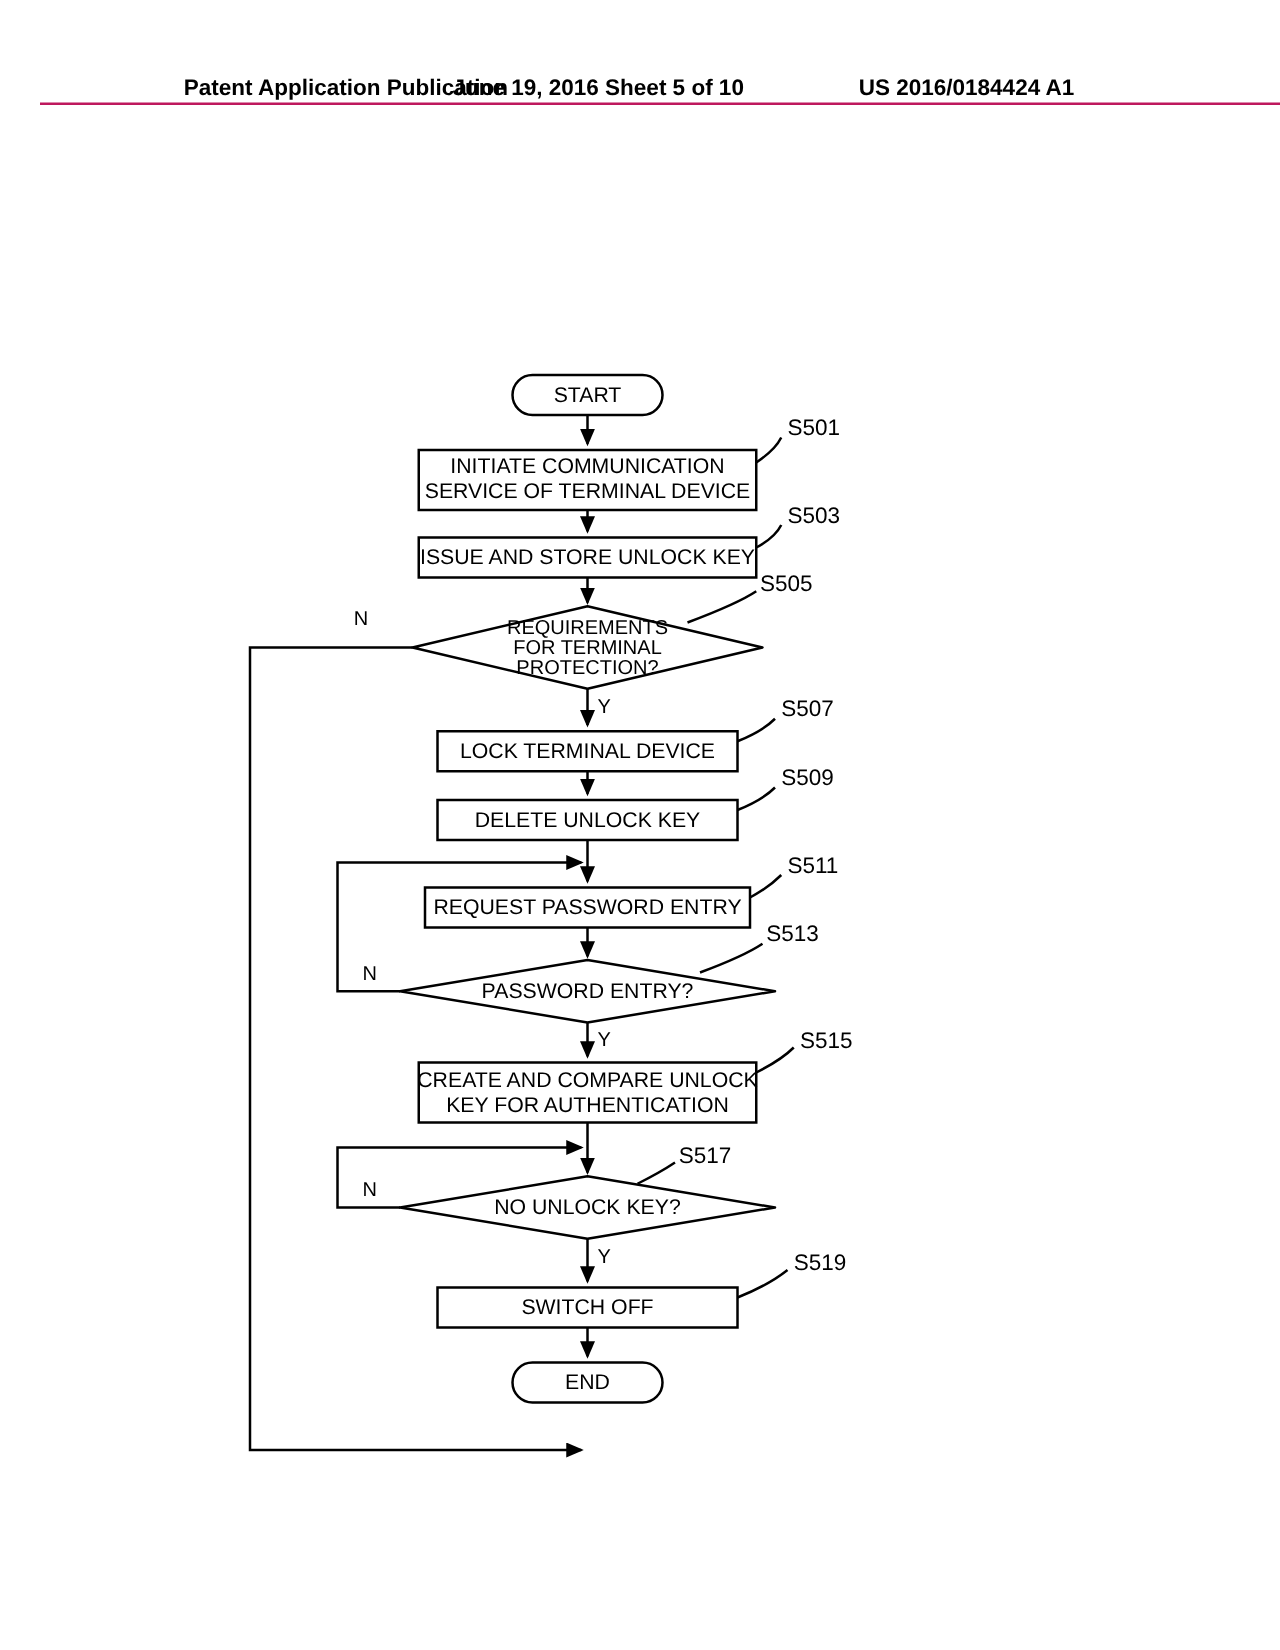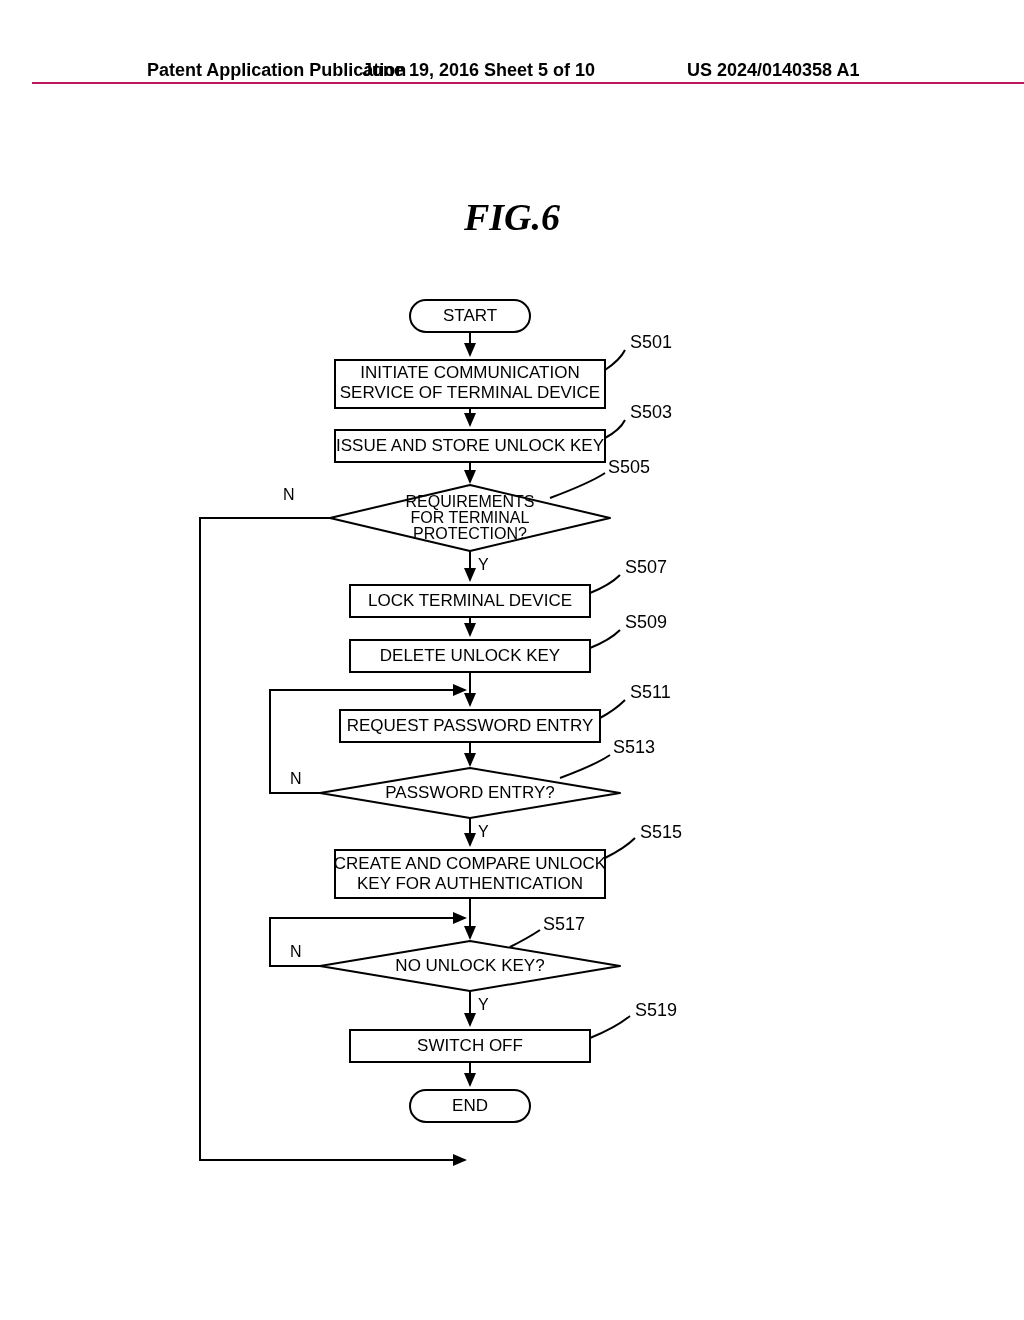--- a/index.html
+++ b/index.html
@@ -82,24 +82,23 @@
   .ref { font-size: 18px; text-anchor: start; }
   marker path { fill: #000; }
 </style>
 </head>
 <body>
 <div class="page">
 
 <div class="header">
   <span class="hdr-text hdr-left">Patent Application Publication</span>
   <span class="hdr-text hdr-mid">June 19, 2016  Sheet 5 of 10</span>
-  <span class="hdr-text hdr-right">US 2024/0140358 A1</span>
+  <span class="hdr-text hdr-right">US 2016/0184424 A1</span>
 </div>
 
-<div class="figcap">FIG.6</div>
 
 <svg width="924" height="1000">
   <defs>
     <marker id="arrow" markerWidth="10" markerHeight="10" refX="6" refY="3" orient="auto">
       <path d="M0,0 L7,3 L0,6 Z"></path>
     </marker>
   </defs>
 
   <rect class="term" x="360" y="10" width="120" height="32" rx="16" ry="16"></rect>
   <text class="lbl" x="420" y="27">START</text>

